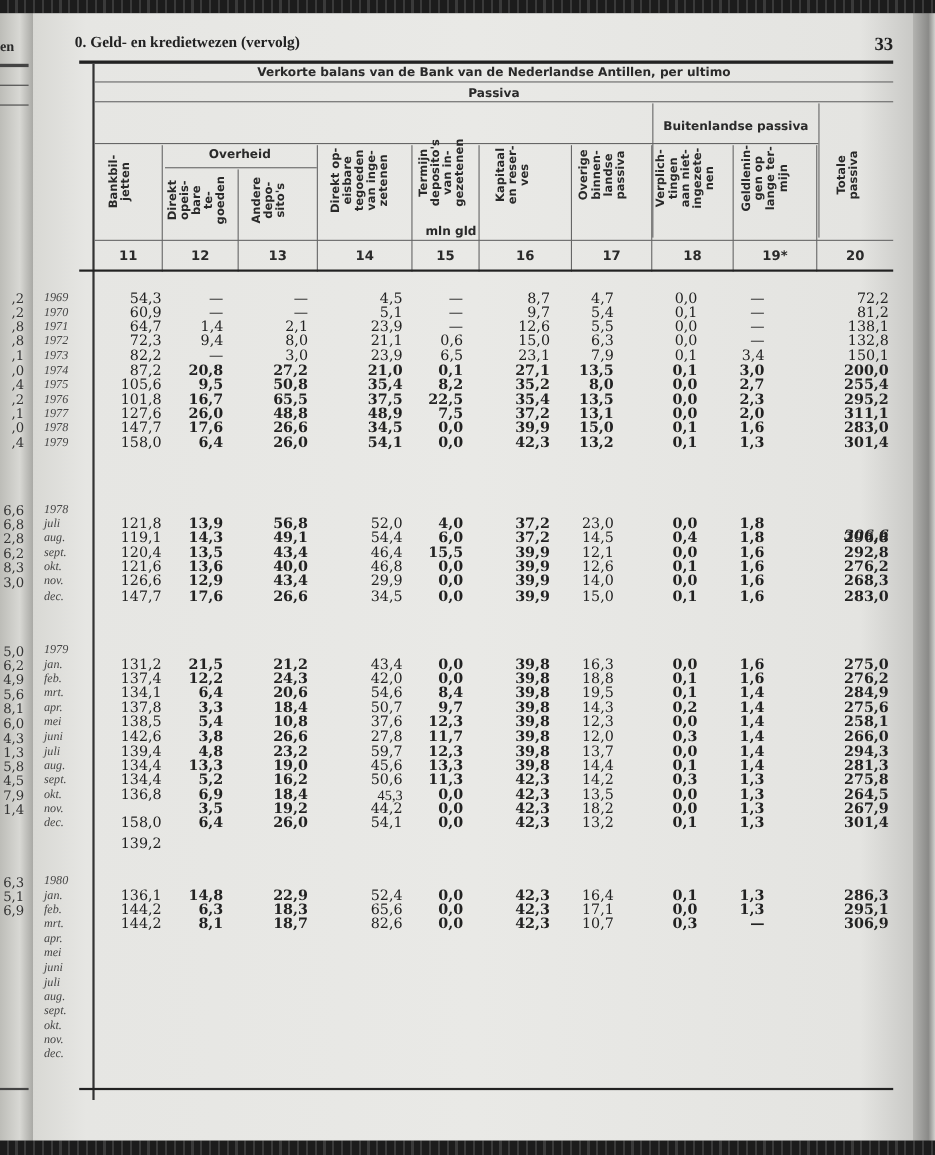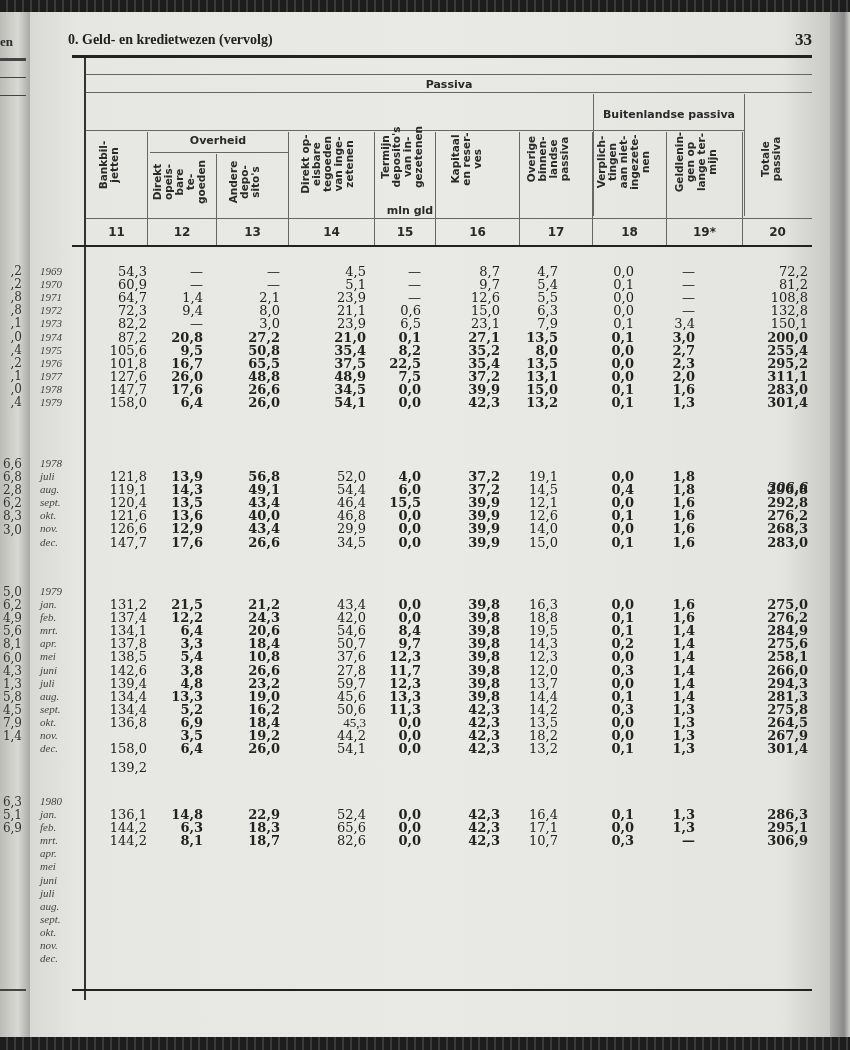--- a/index.html
+++ b/index.html
@@ -122,20 +122,21 @@
 </div>
 
 <div class="page">
   <div class="page-header">0. Geld- en kredietwezen (vervolg)</div>
   <div class="page-number">33</div>
 
   <div class="hrule" style="left:42px;top:43px;width:740px;height:3px;"></div>
 
   <div class="vrule" style="left:54px;top:46px;width:2px;height:942px;"></div>
 
+  <div class="hdr" style="left:56px;top:47px;width:726px;">Verkorte balans van de Bank van de Nederlandse Antillen, per ultimo</div>
   <div class="hrule thin" style="left:56px;top:62px;width:726px;height:1px;"></div>
   <div class="hdr" style="left:56px;top:66px;width:726px;">Passiva</div>
   <div class="hrule thin" style="left:56px;top:80px;width:726px;height:1px;"></div>
   <div class="hdr" style="left:564px;top:96px;width:150px;">Buitenlandse passiva</div>
   <div class="vrule thin" style="left:563px;top:82px;width:1px;height:122px;"></div>
   <div class="vrule thin" style="left:714px;top:82px;width:1px;height:122px;"></div>
   <div class="hrule thin" style="left:56px;top:118px;width:658px;height:1px;"></div>
 
   <div class="hdr" style="left:118px;top:122px;width:140px;">Overheid</div>
   <div class="hrule thin" style="left:120px;top:140px;width:138px;height:1px;"></div>
@@ -230,21 +231,21 @@
       <div class="period" style="top: 279.2px;">1971</div>
       <div class="cell" style="top: 279.2px; left: 47px; width: 70px;">64,7</div>
       <div class="cell" style="top: 279.2px; left: 103px; width: 70px;">1,4</div>
       <div class="cell" style="top: 279.2px; left: 180px; width: 70px;">2,1</div>
       <div class="cell" style="top: 279.2px; left: 266px; width: 70px;">23,9</div>
       <div class="cell" style="top: 279.2px; left: 321px; width: 70px;">—</div>
       <div class="cell" style="top: 279.2px; left: 400px; width: 70px;">12,6</div>
       <div class="cell" style="top: 279.2px; left: 458px; width: 70px;">5,5</div>
       <div class="cell" style="top: 279.2px; left: 534px; width: 70px;">0,0</div>
       <div class="cell" style="top: 279.2px; left: 595px; width: 70px;">—</div>
-      <div class="cell" style="top: 279.2px; left: 708px; width: 70px;">108,8</div>
+      <div class="cell" style="top: 279.2px; left: 708px; width: 70px;">138,1</div>
       <div class="period" style="top: 292.3px;">1972</div>
       <div class="cell" style="top: 292.3px; left: 47px; width: 70px;">72,3</div>
       <div class="cell" style="top: 292.3px; left: 103px; width: 70px;">9,4</div>
       <div class="cell" style="top: 292.3px; left: 180px; width: 70px;">8,0</div>
       <div class="cell" style="top: 292.3px; left: 266px; width: 70px;">21,1</div>
       <div class="cell" style="top: 292.3px; left: 321px; width: 70px;">0,6</div>
       <div class="cell" style="top: 292.3px; left: 400px; width: 70px;">15,0</div>
       <div class="cell" style="top: 292.3px; left: 458px; width: 70px;">6,3</div>
       <div class="cell" style="top: 292.3px; left: 534px; width: 70px;">0,0</div>
       <div class="cell" style="top: 292.3px; left: 595px; width: 70px;">—</div>
@@ -327,21 +328,21 @@
       <div class="cell b" style="top: 384px; left: 595px; width: 70px;">1,3</div>
       <div class="cell b" style="top: 384px; left: 708px; width: 70px;">301,4</div>
       <div class="period" style="top: 445px;">1978</div>
       <div class="period" style="top: 458px;">juli</div>
       <div class="cell" style="top: 458px; left: 47px; width: 70px;">121,8</div>
       <div class="cell b" style="top: 458px; left: 103px; width: 70px;">13,9</div>
       <div class="cell b" style="top: 458px; left: 180px; width: 70px;">56,8</div>
       <div class="cell" style="top: 458px; left: 266px; width: 70px;">52,0</div>
       <div class="cell b" style="top: 458px; left: 321px; width: 70px;">4,0</div>
       <div class="cell b" style="top: 458px; left: 400px; width: 70px;">37,2</div>
-      <div class="cell" style="top: 458px; left: 458px; width: 70px;">19,1</div>
+      <div class="cell" style="top: 458px; left: 458px; width: 70px;">23,0</div>
       <div class="cell b" style="top: 458px; left: 534px; width: 70px;">0,0</div>
       <div class="cell b" style="top: 458px; left: 595px; width: 70px;">1,8</div>
       <div class="cell b" style="top: 469px; left: 708px; width: 70px; font-style: italic;">306,6</div>
       <div class="period" style="top: 471.1px;">aug.</div>
       <div class="cell" style="top: 471.1px; left: 47px; width: 70px;">119,1</div>
       <div class="cell b" style="top: 471.1px; left: 103px; width: 70px;">14,3</div>
       <div class="cell b" style="top: 471.1px; left: 180px; width: 70px;">49,1</div>
       <div class="cell" style="top: 471.1px; left: 266px; width: 70px;">54,4</div>
       <div class="cell b" style="top: 471.1px; left: 321px; width: 70px;">6,0</div>
       <div class="cell b" style="top: 471.1px; left: 400px; width: 70px;">37,2</div>

